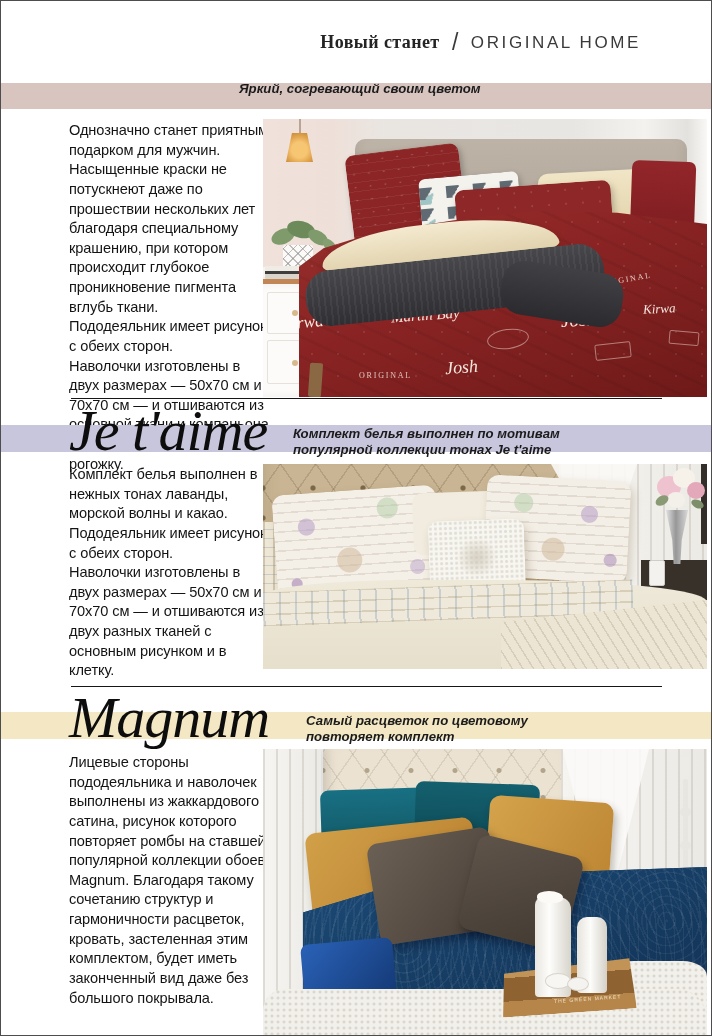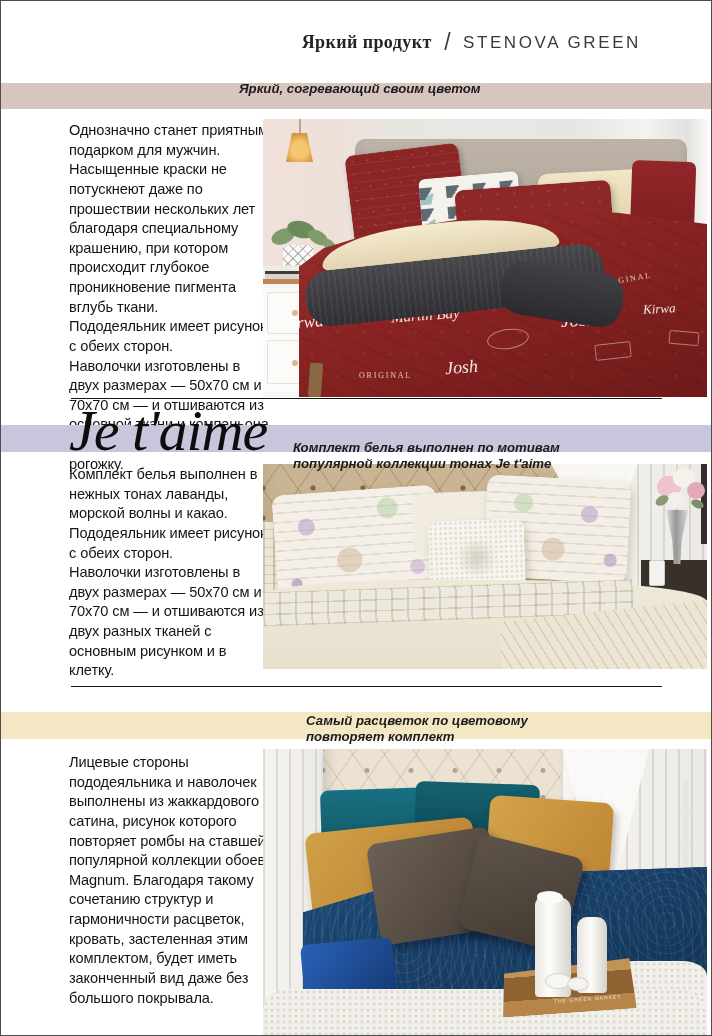--- a/index.html
+++ b/index.html
@@ -40,23 +40,23 @@
   .curtain{background:linear-gradient(90deg,rgba(247,245,241,.97),rgba(236,234,229,.97));
     background-image:repeating-linear-gradient(90deg,rgba(184,178,169,.38) 0 2px,rgba(255,255,255,0) 2px 13px),
     linear-gradient(90deg,rgba(247,245,241,.97),rgba(236,234,229,.97))}
 </style>
 </head>
 <body>
 
 <div class="page">
 
   <div class="hdr">
-    <span class="cat">Яркий продукт</span>
+    <span class="cat">Новый станет</span>
     <span class="sep">/</span>
-    <span class="brand">STENOVA GREEN</span>
+    <span class="brand">ORIGINAL HOME</span>
   </div>
 
   <div class="banner" style="top:82px;height:26px;background:#d8c5c0"></div>
   <div class="subt" style="left:238px;top:80px">
     <div>Яркий, согревающий своим цветом</div>
   </div>
   <div class="bodytxt" style="top:120px;width:202px">Однозначно станет приятным подарком для мужчин. Насыщенные краски не потускнеют даже по прошествии нескольких лет благодаря специальному крашению, при котором происходит глубокое проникновение пигмента вглубь ткани.
 Пододеяльник имеет рисунок с обеих сторон.
 Наволочки изготовлены в двух размерах — 50х70 см и 70х70 см — и отшиваются из основной ткани и компаньона с рисунком, повторяющим рогожку.</div>
 
@@ -101,21 +101,21 @@
     <div class="ab" style="left:58px;top:104px;width:238px;height:46px;transform:rotate(-7deg);border-radius:45% 55% 40% 60%/70% 80% 30% 40%;background:linear-gradient(180deg,#f4ead0,#ddcda6);box-shadow:0 5px 7px rgba(60,20,20,.3)"></div>
     <div class="ab" style="left:42px;top:138px;width:300px;height:56px;transform:rotate(-6deg);border-radius:26px;background:linear-gradient(180deg,#47474c,#2e2e33);background-image:repeating-linear-gradient(90deg,rgba(255,255,255,.05) 0 2px,transparent 2px 6px),linear-gradient(180deg,#47474c,#2e2e33)"></div>
     <div class="ab" style="left:238px;top:148px;width:122px;height:54px;transform:rotate(9deg);border-radius:22px;background:linear-gradient(180deg,#404045,#2a2a2f)"></div>
     <div class="ab" style="left:46px;top:244px;width:13px;height:34px;background:#8a6844;transform:rotate(4deg);border-radius:2px"></div>
   </div>
 
   <div class="rule" style="top:397px"></div>
 
   <div class="banner" style="top:424px;height:27px;background:#c8c6dc"></div>
   <div class="sec-title" style="top:403px;font-size:58px">Je t'aime</div>
-  <div class="subt" style="left:292px;top:439px">
+  <div class="subt" style="left:292px;top:425px">
     <div>Комплект белья выполнен по мотивам</div>
     <div>популярной коллекции тонах Je t'aime</div>
   </div>
   <div class="bodytxt" style="top:464px;width:204px">Комплект белья выполнен в нежных тонах лаванды, морской волны и какао.
 Пододеяльник имеет рисунок с обеих сторон.
 Наволочки изготовлены в двух размерах — 50х70 см и 70х70 см — и отшиваются из двух разных тканей с основным рисунком и в клетку.</div>
 
   <div class="photo" style="top:463px;height:205px;background:#efeae0">
     <div class="ab tuft-beige" style="left:0;top:0;width:318px;height:128px;box-shadow:inset 0 -14px 18px rgba(90,70,40,.18)"></div>
     <div class="ab curtain" style="left:296px;top:0;width:148px;height:205px"></div>
@@ -138,20 +138,21 @@
     <div class="ab" style="left:222px;top:14px;width:144px;height:102px;border-radius:12px;transform:rotate(3deg);background-color:#f4efe6;background-image:radial-gradient(circle at 26% 26%,rgba(170,200,160,.45) 0 9px,transparent 10px),radial-gradient(circle at 72% 34%,rgba(176,148,196,.5) 0 8px,transparent 9px),radial-gradient(circle at 48% 70%,rgba(205,180,150,.5) 0 11px,transparent 12px),radial-gradient(circle at 88% 78%,rgba(150,110,170,.42) 0 6px,transparent 7px),repeating-linear-gradient(0deg,transparent 0 8px,rgba(130,110,95,.16) 8px 9.5px);box-shadow:3px 4px 8px rgba(120,95,60,.25)"></div>
     <div class="ab" style="left:166px;top:56px;width:96px;height:78px;border-radius:10px;transform:rotate(-2deg);background-color:#f8f6f0;background-image:radial-gradient(circle at 50% 48%,rgba(205,198,182,.65) 0 3px,transparent 20px),radial-gradient(rgba(190,185,172,.4) 1px,transparent 2px);background-size:auto,5px 5px;box-shadow:3px 6px 10px rgba(120,100,70,.3)"></div>
     <div class="ab" style="left:0;top:116px;width:444px;height:89px;border-radius:34% 46% 0 0/16px 22px 0 0;background:linear-gradient(180deg,#efe9da,#e6dfcc)"></div>
     <div class="ab" style="left:0;top:122px;width:370px;height:34px;transform:rotate(-2deg);background-color:rgba(238,233,219,.94);background-image:repeating-linear-gradient(90deg,rgba(110,140,170,.28) 0 2px,transparent 2px 16px),repeating-linear-gradient(0deg,rgba(170,150,110,.32) 0 1.5px,transparent 1.5px 11px)"></div>
     <div class="ab" style="left:238px;top:136px;width:206px;height:69px;clip-path:polygon(0 32%,100% 0,100% 100%,0 100%);background-color:#ece5d4;background-image:repeating-linear-gradient(58deg,rgba(140,125,95,.22) 0 1.5px,transparent 1.5px 9px)"></div>
   </div>
 
   <div class="rule" style="top:685px"></div>
 
   <div class="banner" style="top:711px;height:27px;background:#f3e8c3"></div>
+  <div class="sec-title" style="top:690px;font-size:58px">Magnum</div>
   <div class="subt" style="left:305px;top:712px">
     <div>Самый расцветок по цветовому</div>
     <div>повторяет комплект</div>
   </div>
   <div class="bodytxt" style="top:752px;width:208px">Лицевые стороны пододеяльника и наволочек выполнены из жаккардового сатина, рисунок которого повторяет ромбы на ставшей популярной коллекции обоев Magnum. Благодаря такому сочетанию структур и гармоничности расцветок, кровать, застеленная этим комплектом, будет иметь законченный вид даже без большого покрывала.</div>
 
   <div class="photo" style="top:748px;height:288px;background:#eef0f2">
     <div class="ab" style="left:374px;top:0;width:70px;height:160px;background:#dadde3"></div>
     <div class="ab" style="left:420px;top:30px;width:5px;height:100px;background:#3c3734;border-radius:2px"></div>
     <div class="ab" style="left:417px;top:58px;width:11px;height:10px;border-radius:50%;background:#46403c"></div>

